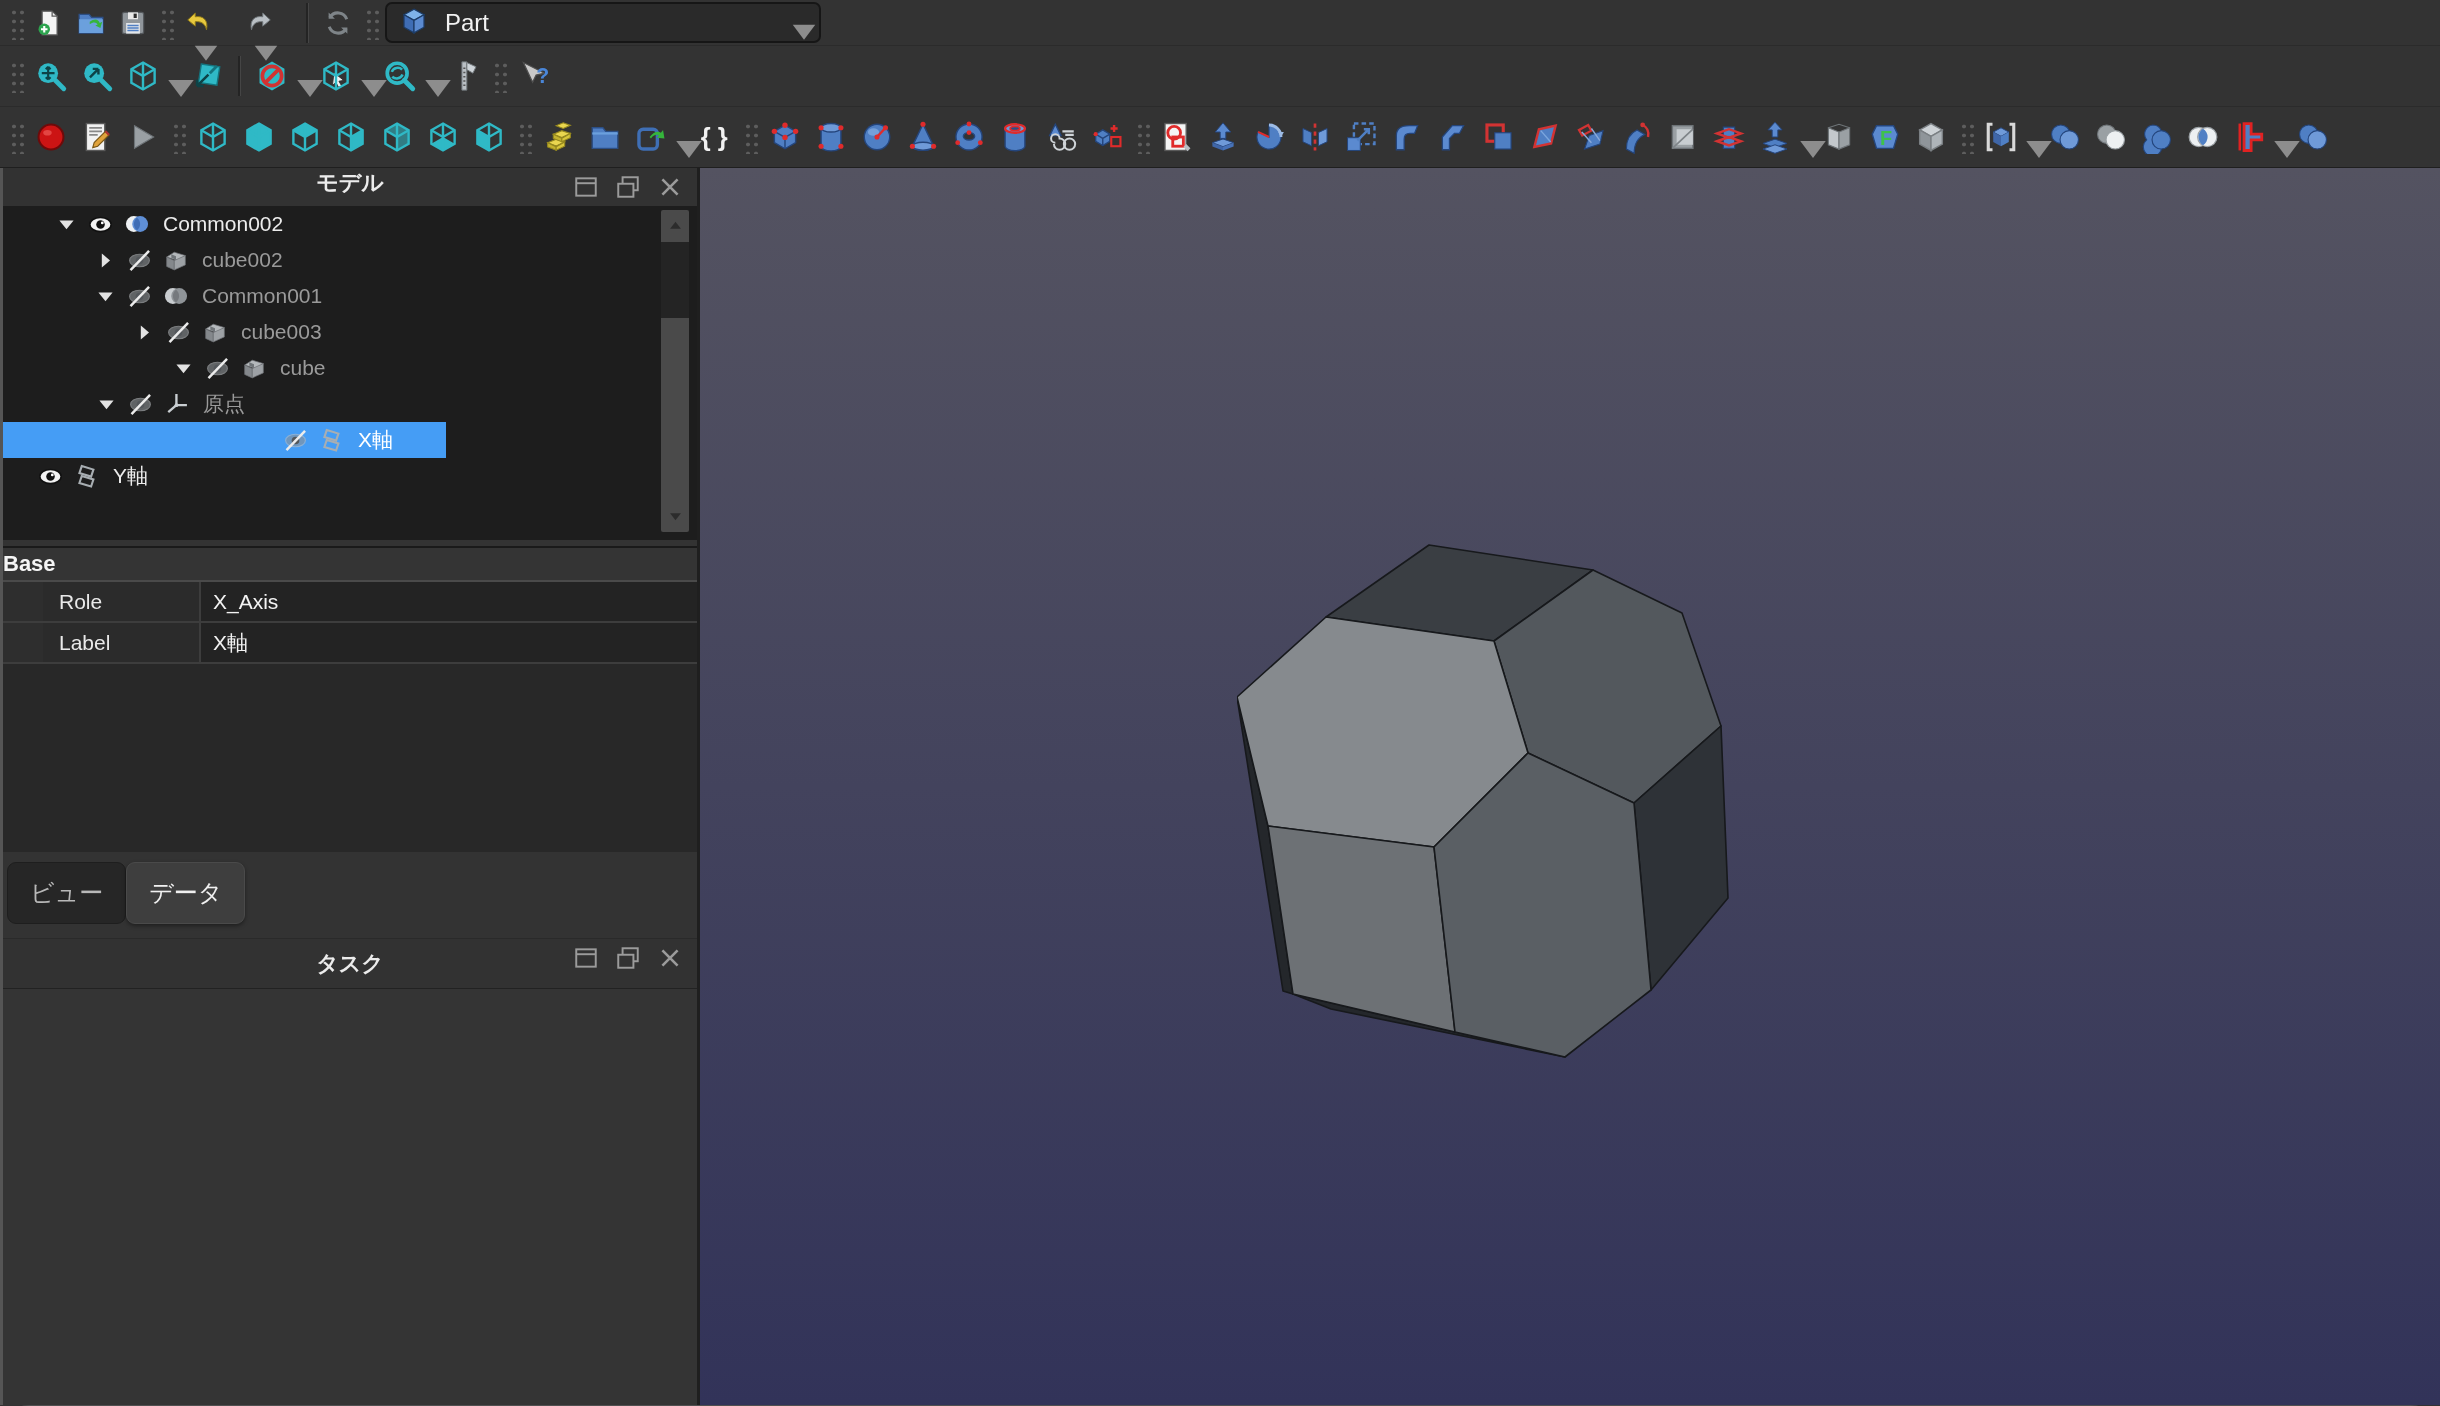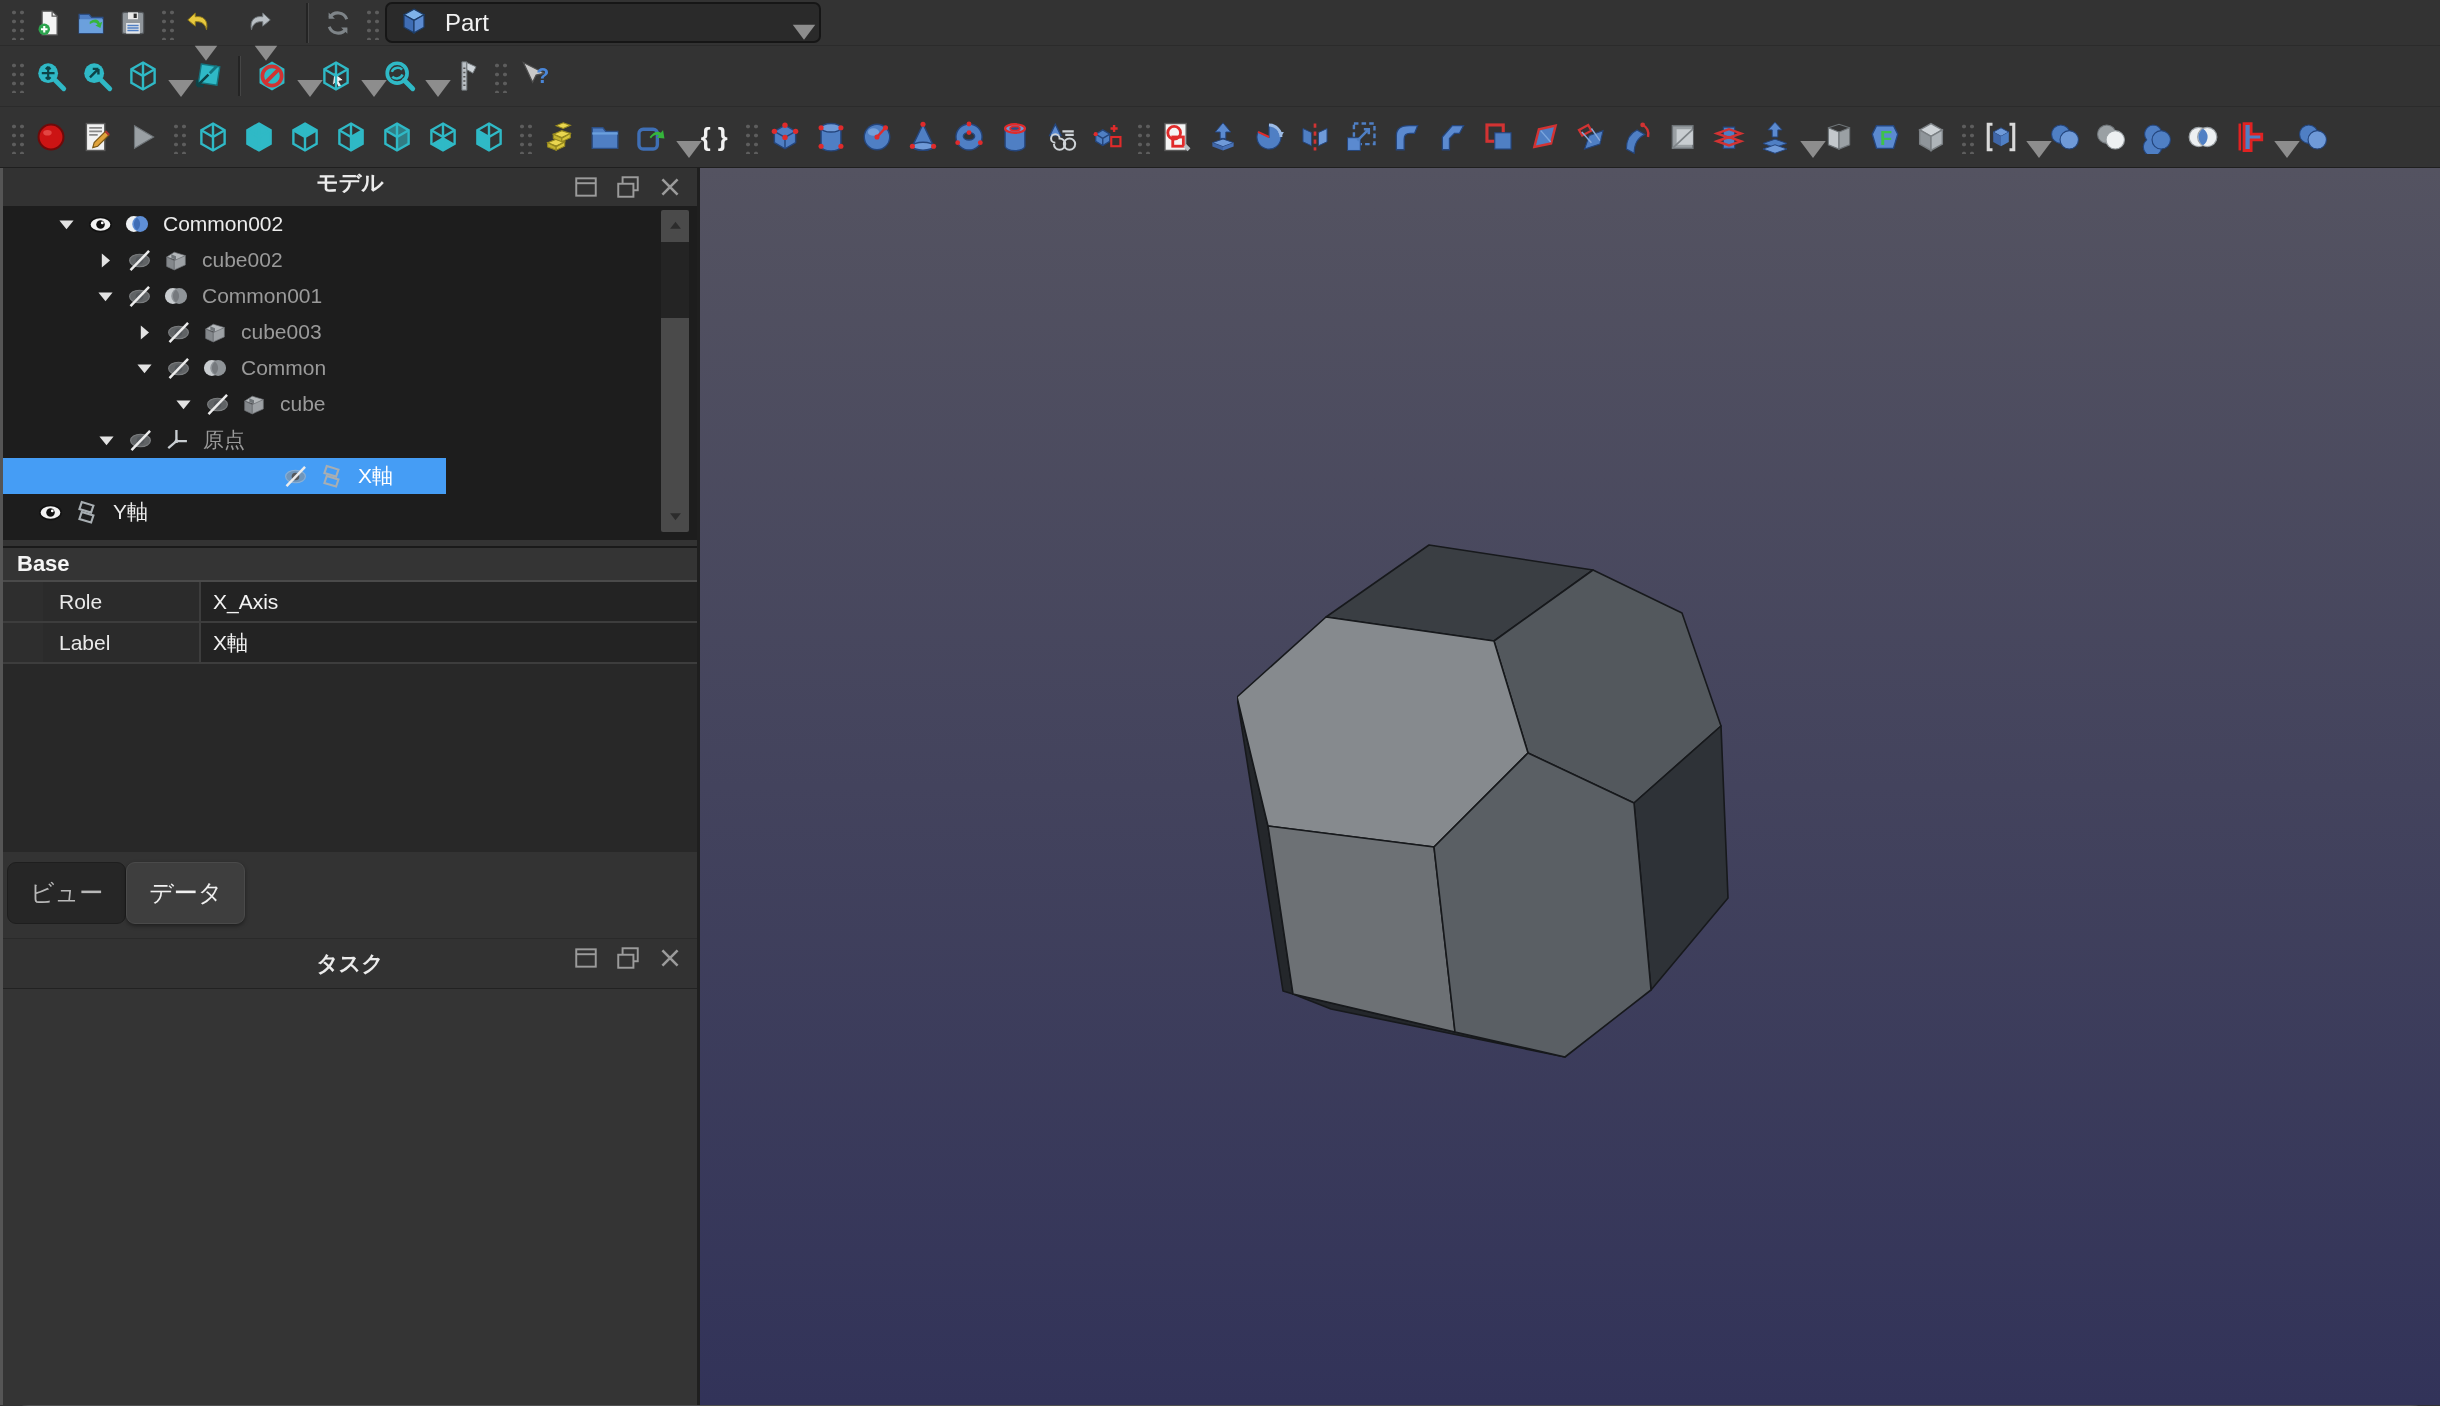--- a/index.html
+++ b/index.html
@@ -62,21 +62,21 @@
   .tree-scroll { position:absolute; right:8px; top:4px; width:28px; height:322px; background:#4a4a4a; border-radius:2px; }
   .ts-btn { position:absolute; left:0; width:28px; height:30px; display:flex; align-items:center; justify-content:center; }
   .ts-btn svg { width:13px; height:10px; }
   .ts-up { top:0; }
   .ts-down { bottom:0; }
   .ts-thumb { position:absolute; left:0; top:32px; width:28px; height:76px; background:#242424; }
 
   
   .prop-panel { height:306px; margin-top:6px; background:#282828; border-top:2px solid #1a1a1a; }
   .prop-group { height:34px; background:#343434; border-bottom:2px solid #4a4a4a; display:flex; align-items:center; }
-  .prop-group span { color:#f5f5f5; font-weight:bold; font-size:22px; margin-left:14px; }
+  .prop-group span { color:#f5f5f5; font-weight:bold; font-size:22px; }
   .prop-row { display:flex; height:41px; border-bottom:2px solid #3d3d3d; }
   .prop-gutter { width:40px; background:#2e2e2e; flex:0 0 auto; }
   .prop-label { width:158px; flex:0 0 auto; background:#2b2b2b; border-right:2px solid #3d3d3d;
     display:flex; align-items:center; color:#e9e9e9; font-size:21px; padding-left:16px; }
   .prop-value { flex:1; background:#232323; display:flex; align-items:center; color:#f2f2f2; font-size:21px; padding-left:12px; }
 
   
   .tab-bar { height:86px; background:#333333; display:flex; align-items:flex-start; padding:10px 0 0 4px; gap:0; }
   .tab { height:62px; padding:0 22px; display:flex; align-items:center; justify-content:center;
     border-radius:9px; font-size:24px; }
@@ -736,42 +736,20 @@
               </span>
               <span class="tr-icon">
                 <svg viewBox="0 0 24 24">
                   <path d="M4 9.5l6.5-4.2 9.5 2.9-6.5 4.2z" fill="#b4b8bb" stroke="#6b6f72" stroke-width=".6"></path>
                   <path d="M4 9.5l6.5 3v8l-6.5-3z" fill="#84888c" stroke="#6b6f72" stroke-width=".6"></path>
                   <path d="M10.5 12.5l9.5-4.3v8l-9.5 4.3z" fill="#9da1a5" stroke="#6b6f72" stroke-width=".6"></path>
                   <path d="M8 7l4 1.8v3l-4-1.8z" fill="#6f7478"></path>
                 </svg>
               </span>
               <span class="tr-label">cube003</span>
-            </div>
-            <div class="tree-row dim" style="padding-left: 128px;">
-              <span class="tr-exp">
-                <svg viewBox="0 0 12 12">
-                  <path d="M1 3.2h10L6 9.4z" fill="#e3e3e3"></path>
-                </svg>
-              </span>
-              <span class="tr-eye">
-                <svg viewBox="0 0 24 24">
-                  <ellipse cx="12" cy="12" rx="8.8" ry="5.6" fill="#8d9296" opacity=".6" stroke="#b9bdc0" stroke-width="1"></ellipse>
-                  <circle cx="12" cy="12" r="3.4" fill="#53575b"></circle>
-                  <path d="M4 20.5L20.5 3.5" stroke="#ececec" stroke-width="2.2"></path>
-                </svg>
-              </span>
-              <span class="tr-icon">
-                <svg viewBox="0 0 24 24">
-                  <circle cx="9.3" cy="12" r="6.8" fill="#c9cdd0"></circle>
-                  <circle cx="14.7" cy="12" r="6.8" fill="#8f9498"></circle>
-                  <path d="M12 6.6a6.8 6.8 0 0 1 0 10.8 6.8 6.8 0 0 1 0-10.8z" fill="#75797d"></path>
-                </svg>
-              </span>
-              <span class="tr-label">Common</span>
             </div>
             <div class="tree-row dim" style="padding-left: 167px;">
               <span class="tr-exp">
                 <svg viewBox="0 0 12 12">
                   <path d="M1 3.2h10L6 9.4z" fill="#e3e3e3"></path>
                 </svg>
               </span>
               <span class="tr-eye">
                 <svg viewBox="0 0 24 24">
                   <ellipse cx="12" cy="12" rx="8.8" ry="5.6" fill="#8d9296" opacity=".6" stroke="#b9bdc0" stroke-width="1"></ellipse>

